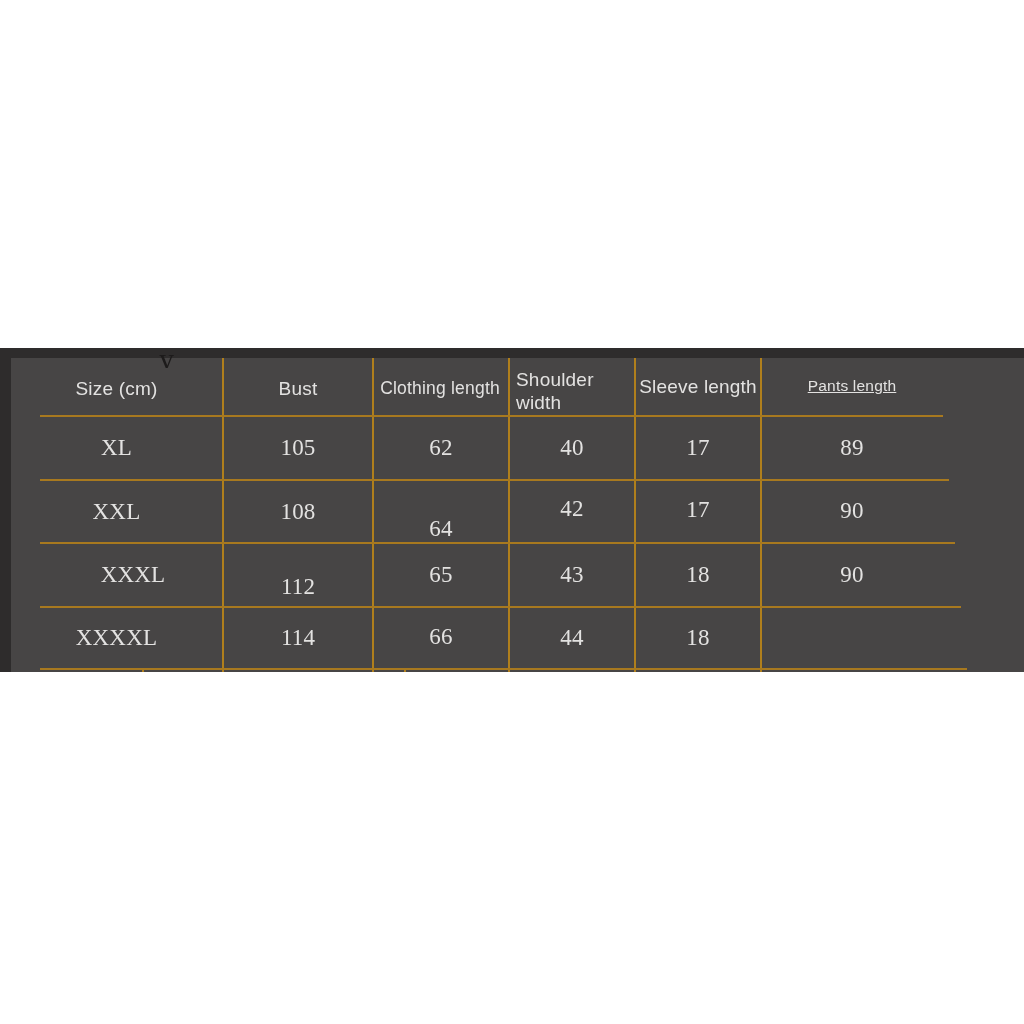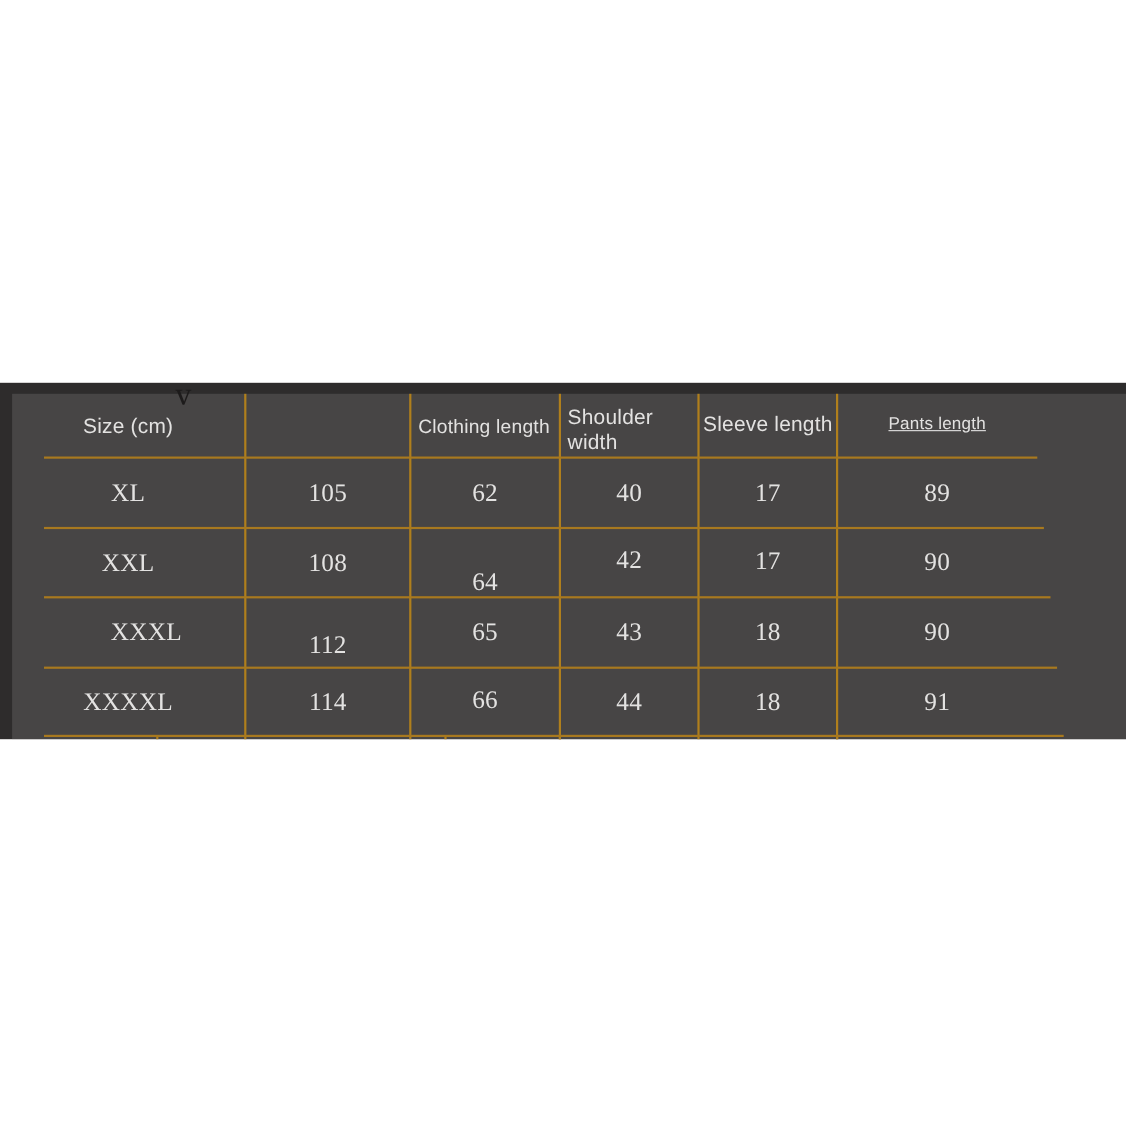--- a/index.html
+++ b/index.html
@@ -140,20 +140,21 @@
       <div class="hline" style="left:29px; top:310px; width:927px;"></div>
 
       <div class="vstub" style="left:131px; top:312px; height:12px;"></div>
       <div class="vstub" style="left:393px; top:312px; height:12px;"></div>
       <div class="vstub" style="left:497px; top:312px; height:12px;"></div>
       <div class="vstub" style="left:749px; top:312px; height:12px;"></div>
 
       <div id="table-text">
 
         <div class="cell head" style="left:0px; top:4px; width:211px; height:53px;">Size (cm)</div>
+        <div class="cell head" style="left:213px; top:4px; width:148px; height:53px;">Bust</div>
         <div class="cell head" style="left:361px; top:4px; width:136px; height:53px; font-size:17.5px;">Clothing length</div>
         <div class="cell head topleft" style="left:499px; top:4px; width:124px; height:53px; line-height:23px;">Shoulder
 width</div>
         <div class="cell head" style="left:625px; top:2px; width:124px; height:53px;">Sleeve length</div>
         <div class="cell head small" style="left:751px; top:1px; width:180px; height:53px;text-decoration:underline;">Pants length</div>
 
         <div class="cell data" style="left:0px; top:59px; width:211px; height:62px;">XL</div>
         <div class="cell data" style="left:213px; top:59px; width:148px; height:62px;">105</div>
         <div class="cell data" style="left:363px; top:59px; width:134px; height:62px;">62</div>
         <div class="cell data" style="left:499px; top:59px; width:124px; height:62px;">40</div>
@@ -172,19 +173,18 @@
         <div class="cell data" style="left:363px; top:186px; width:134px; height:62px;">65</div>
         <div class="cell data" style="left:499px; top:186px; width:124px; height:62px;">43</div>
         <div class="cell data" style="left:625px; top:186px; width:124px; height:62px;">18</div>
         <div class="cell data" style="left:751px; top:186px; width:180px; height:62px;">90</div>
 
         <div class="cell data" style="left:0px; top:250px; width:211px; height:60px;">XXXXL</div>
         <div class="cell data" style="left:213px; top:250px; width:148px; height:60px;">114</div>
         <div class="cell data" style="left:363px; top:250px; width:134px; height:57px;border-radius:19px;">66</div>
         <div class="cell data" style="left:499px; top:250px; width:124px; height:60px;">44</div>
         <div class="cell data" style="left:625px; top:250px; width:124px; height:60px;">18</div>
-        <div class="cell data" style="left:751px; top:250px; width:180px; height:60px;">91</div>
 
       </div>
 
     </div>
   </div>
 </div>
 
 </body></html>

